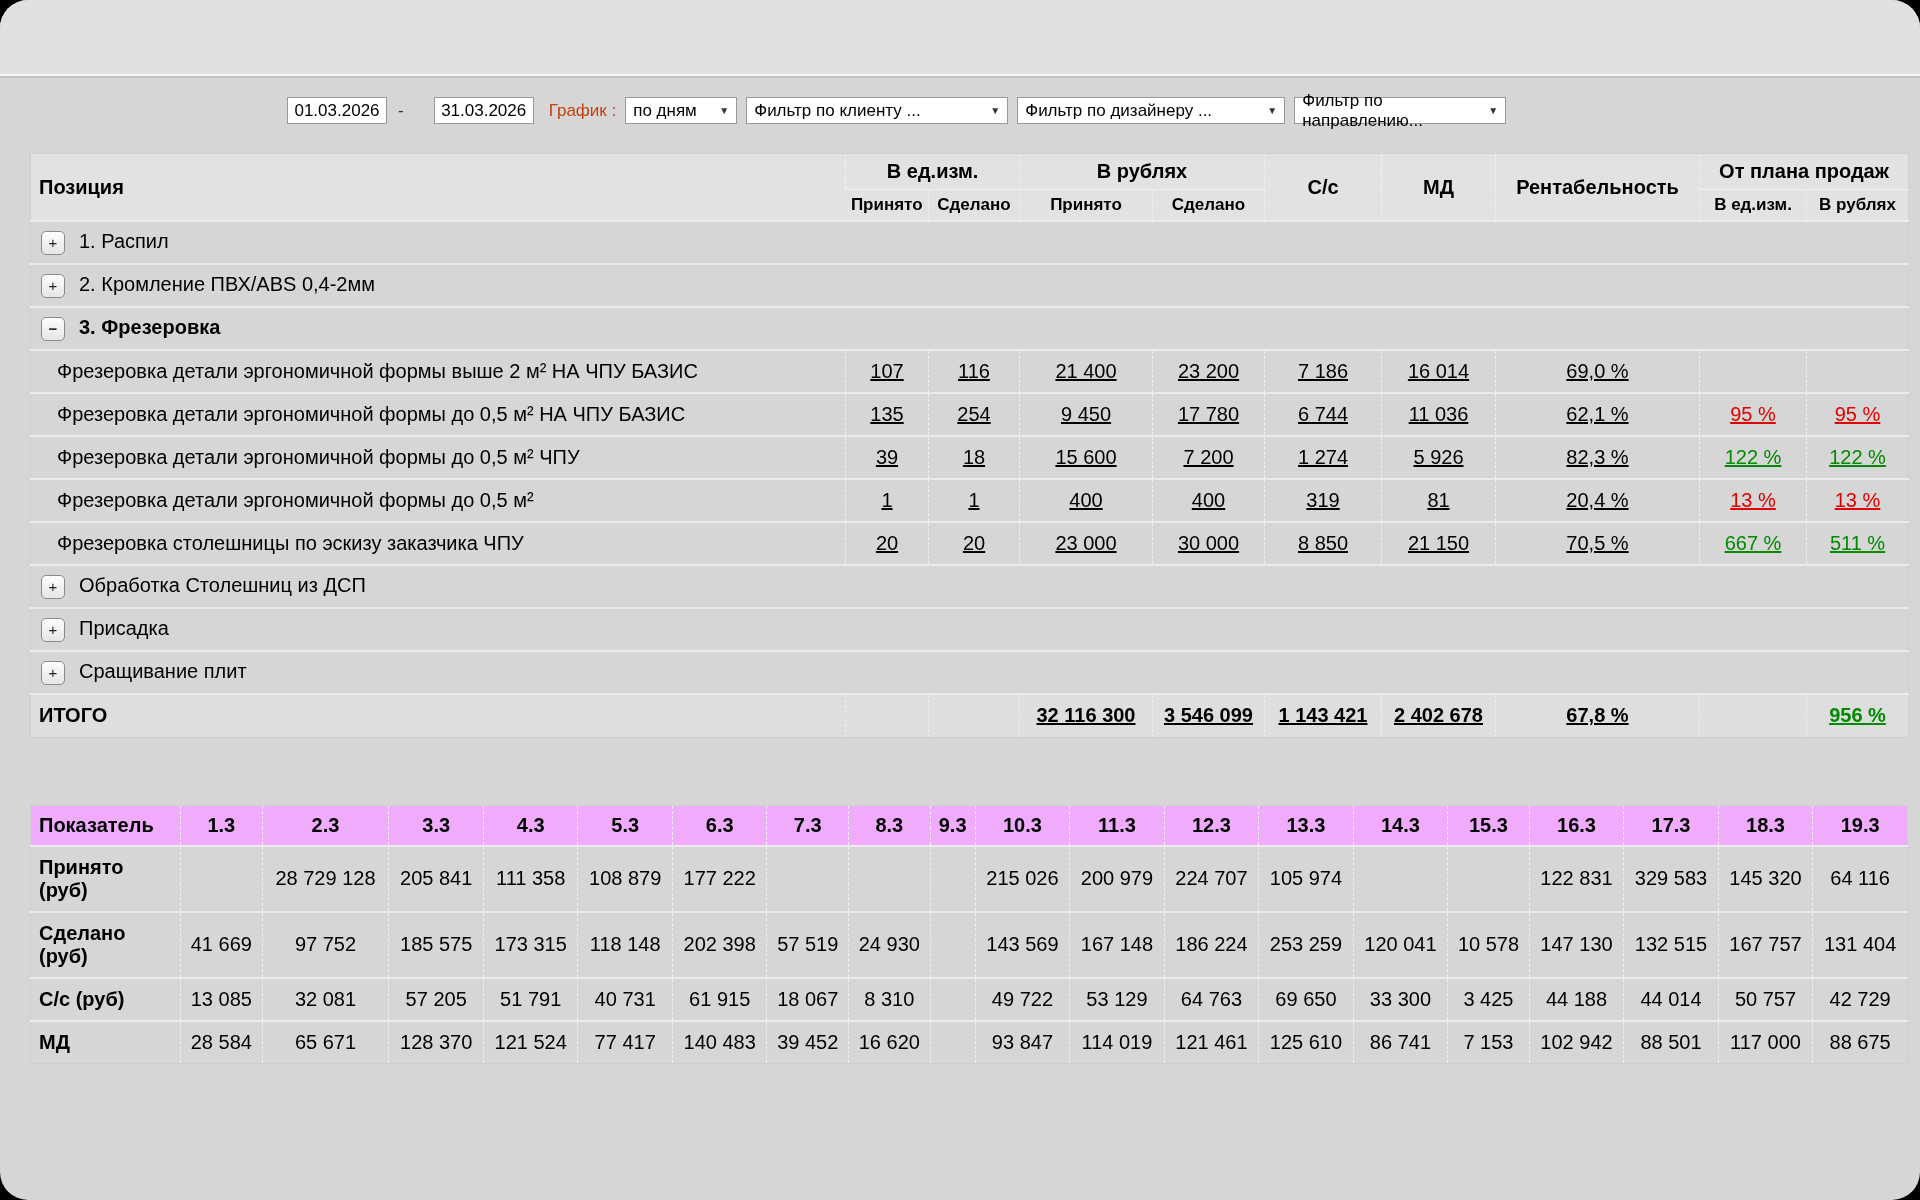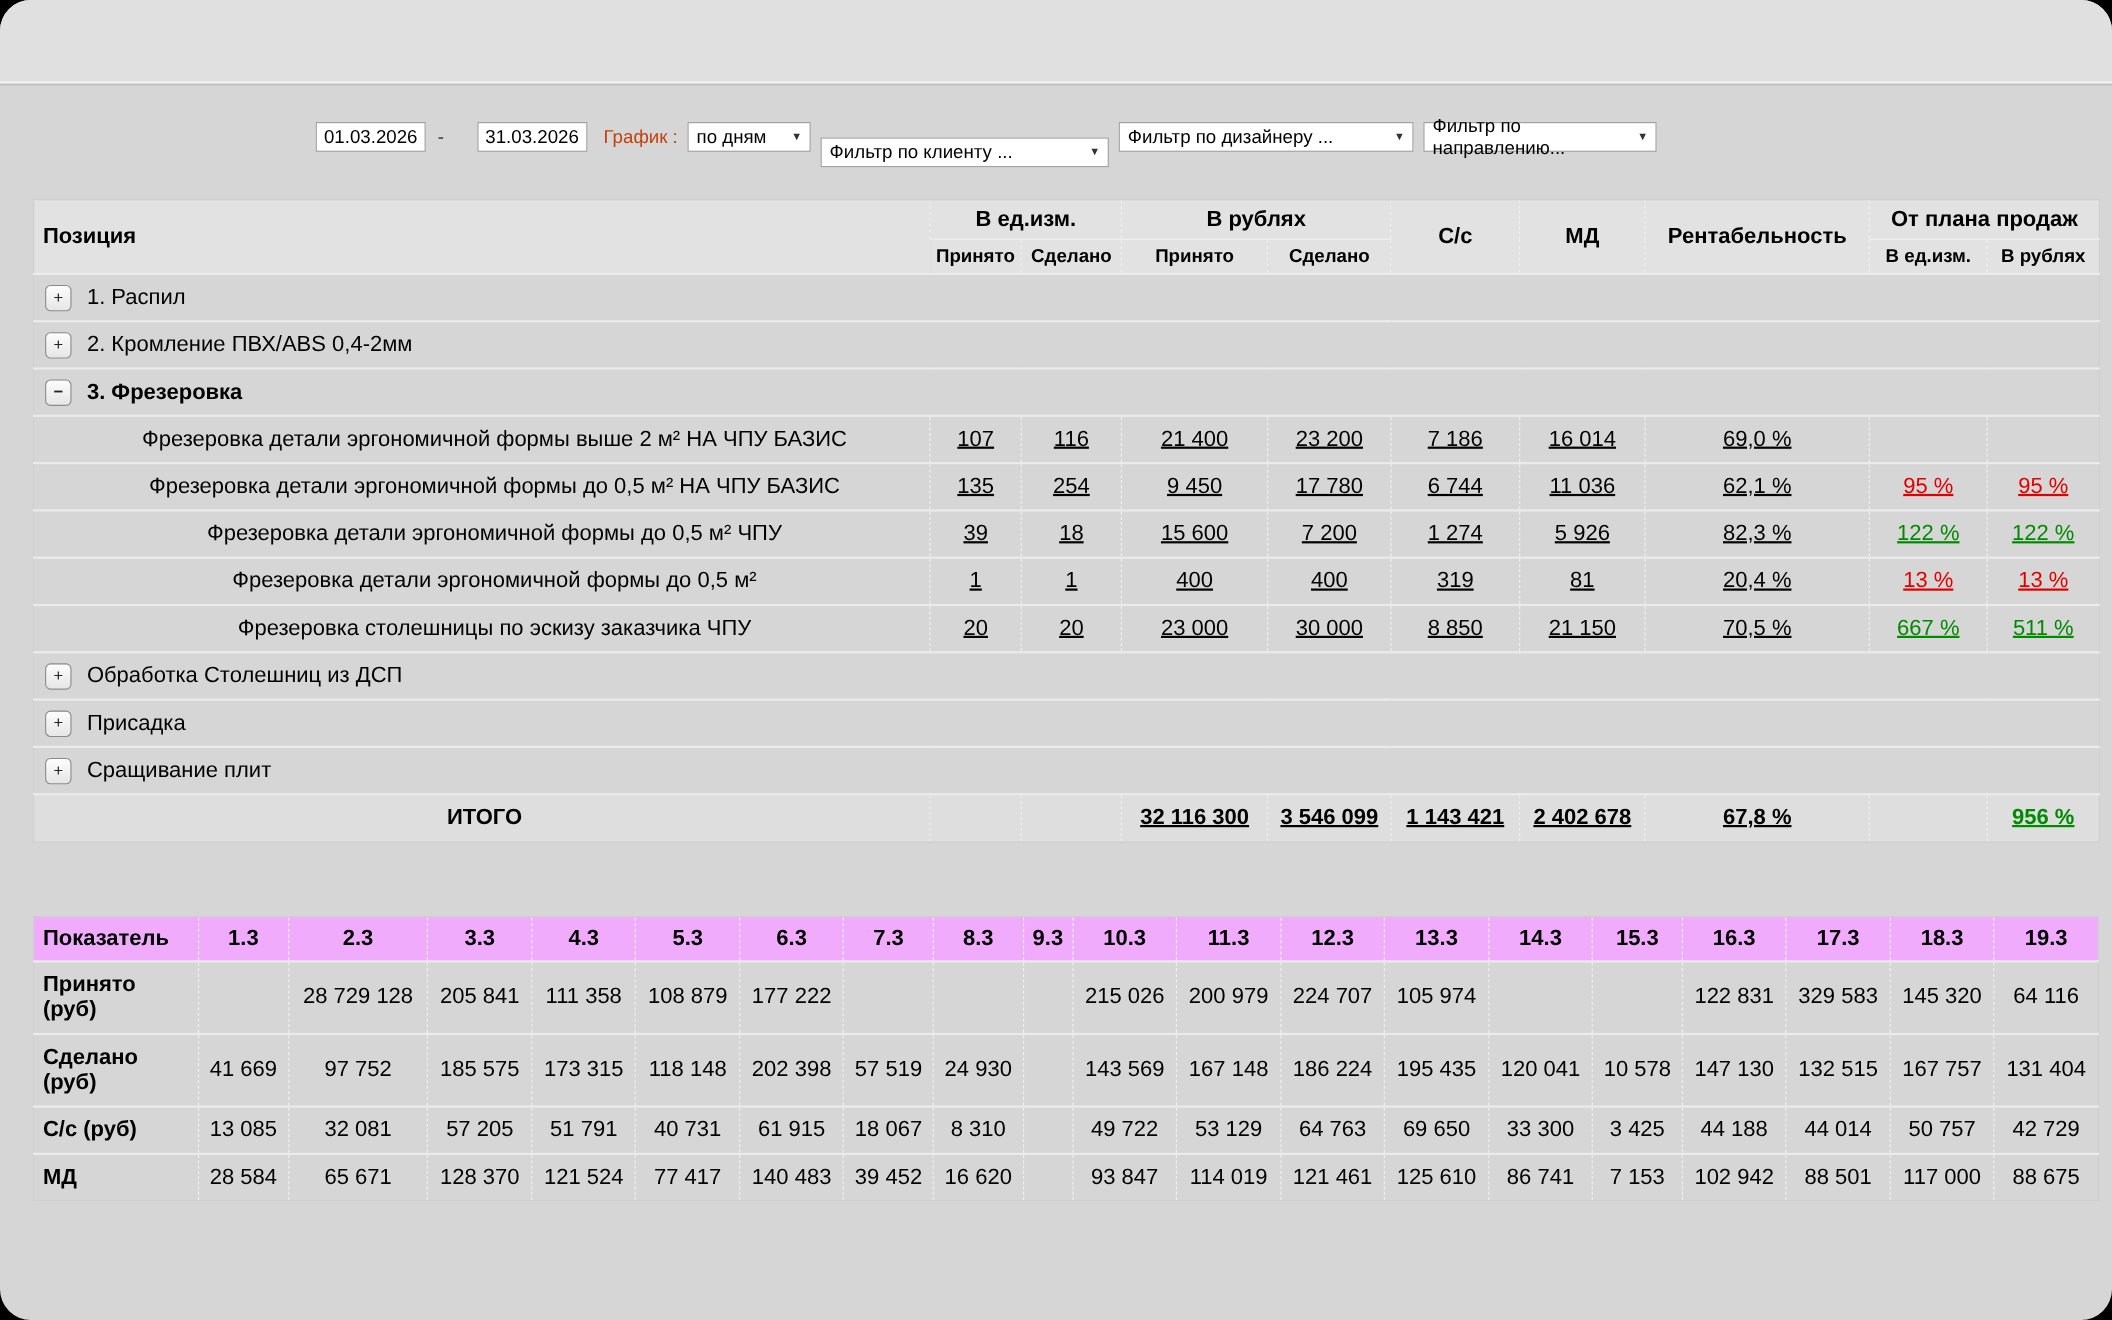--- a/index.html
+++ b/index.html
@@ -11,39 +11,39 @@
   
   .filter-bar { display:flex; align-items:center; margin:19px 0 0 238px; gap:9px; font-size:17px; color:#000; }
   .date-input { width:100px; height:27px; text-align:center; border:1px solid #999; background:#fff;
                 font-family:"Liberation Sans",sans-serif; font-size:17px; color:#000;margin-left:19px; }
   .dash { padding:0 2px; color:#333; }
   .flabel { margin-left:6px; color:#c2410c; }
   .select-box { height:27px; background:#fff; border:1px solid #999; display:flex; align-items:center;
                 justify-content:space-between; padding:0 7px; font-size:17px; color:#000; cursor:default; }
   .select-box .arrow { font-size:10px; color:#333; margin-left:12px; }
   .w-sched { width:112px; }
-  .w-client { width:262px;margin-top:28px; }
+  .w-client { width:262px; }
   .w-designer { width:268px; }
   .w-direction { width:212px; }
 
   
   table { border-collapse:collapse; }
   .main-table, .daily-table { width:1878px; border:1px solid #cfcfcf; font-size:20px; color:#000; }
   th, td { vertical-align:middle; }
 
   
   .main-table { margin-top:29px; table-layout:fixed; }
   .main-table th { background:#e2e2e2; font-weight:bold; text-align:center; padding:6px 4px; }
   .main-table th.pos-h { text-align:left; padding-left:8px; font-size:20px; }
   .main-table th.sub { font-size:17px; padding:5px 2px; border-top:1px solid #f0f0f0; }
   .main-table th + th { border-left:1px dashed #f0f0f0; }
   .main-table tbody tr { border-top:2px solid #ebebeb; height:43px; }
   .main-table td + td { border-left:1px dashed #efefef;text-decoration:underline; }
   .main-table td { text-align:center; white-space:nowrap; padding:5px 3px; }
-  .main-table td.row-label { text-align:center; padding-left:26px; white-space:nowrap; overflow:hidden; }
+  .main-table td.row-label { text-align:left; padding-left:26px; white-space:nowrap; overflow:hidden; }
   .group-cell { text-align:left !important; padding-left:10px !important; }
   .toggle-btn { width:24px; height:24px; border:1px solid #8a8a8a; border-radius:5px;
                 background:linear-gradient(#fdfdfd,#e6e6e6); display:inline-flex; align-items:center;
                 justify-content:center; font-size:15px; color:#222; margin-right:14px; cursor:pointer;
                 vertical-align:middle; line-height:1; }
   .bold { font-weight:bold; }
   .total-row { background:#dedede; font-weight:bold; }
   .tone-positive { color:var(--positive,#008a00); }
   .tone-negative { color:var(--negative,#e00000); }
 
@@ -269,21 +269,21 @@
             <td>185 575</td>
             <td>173 315</td>
             <td>118 148</td>
             <td>202 398</td>
             <td>57 519</td>
             <td>24 930</td>
             <td></td>
             <td>143 569</td>
             <td>167 148</td>
             <td>186 224</td>
-            <td>195 435</td>
+            <td>253 259</td>
             <td>120 041</td>
             <td>10 578</td>
             <td>147 130</td>
             <td>132 515</td>
             <td>167 757</td>
             <td>131 404</td>
           </tr>
           <tr>
             <td class="ind-label">С/с (руб)</td>
             <td>13 085</td>

